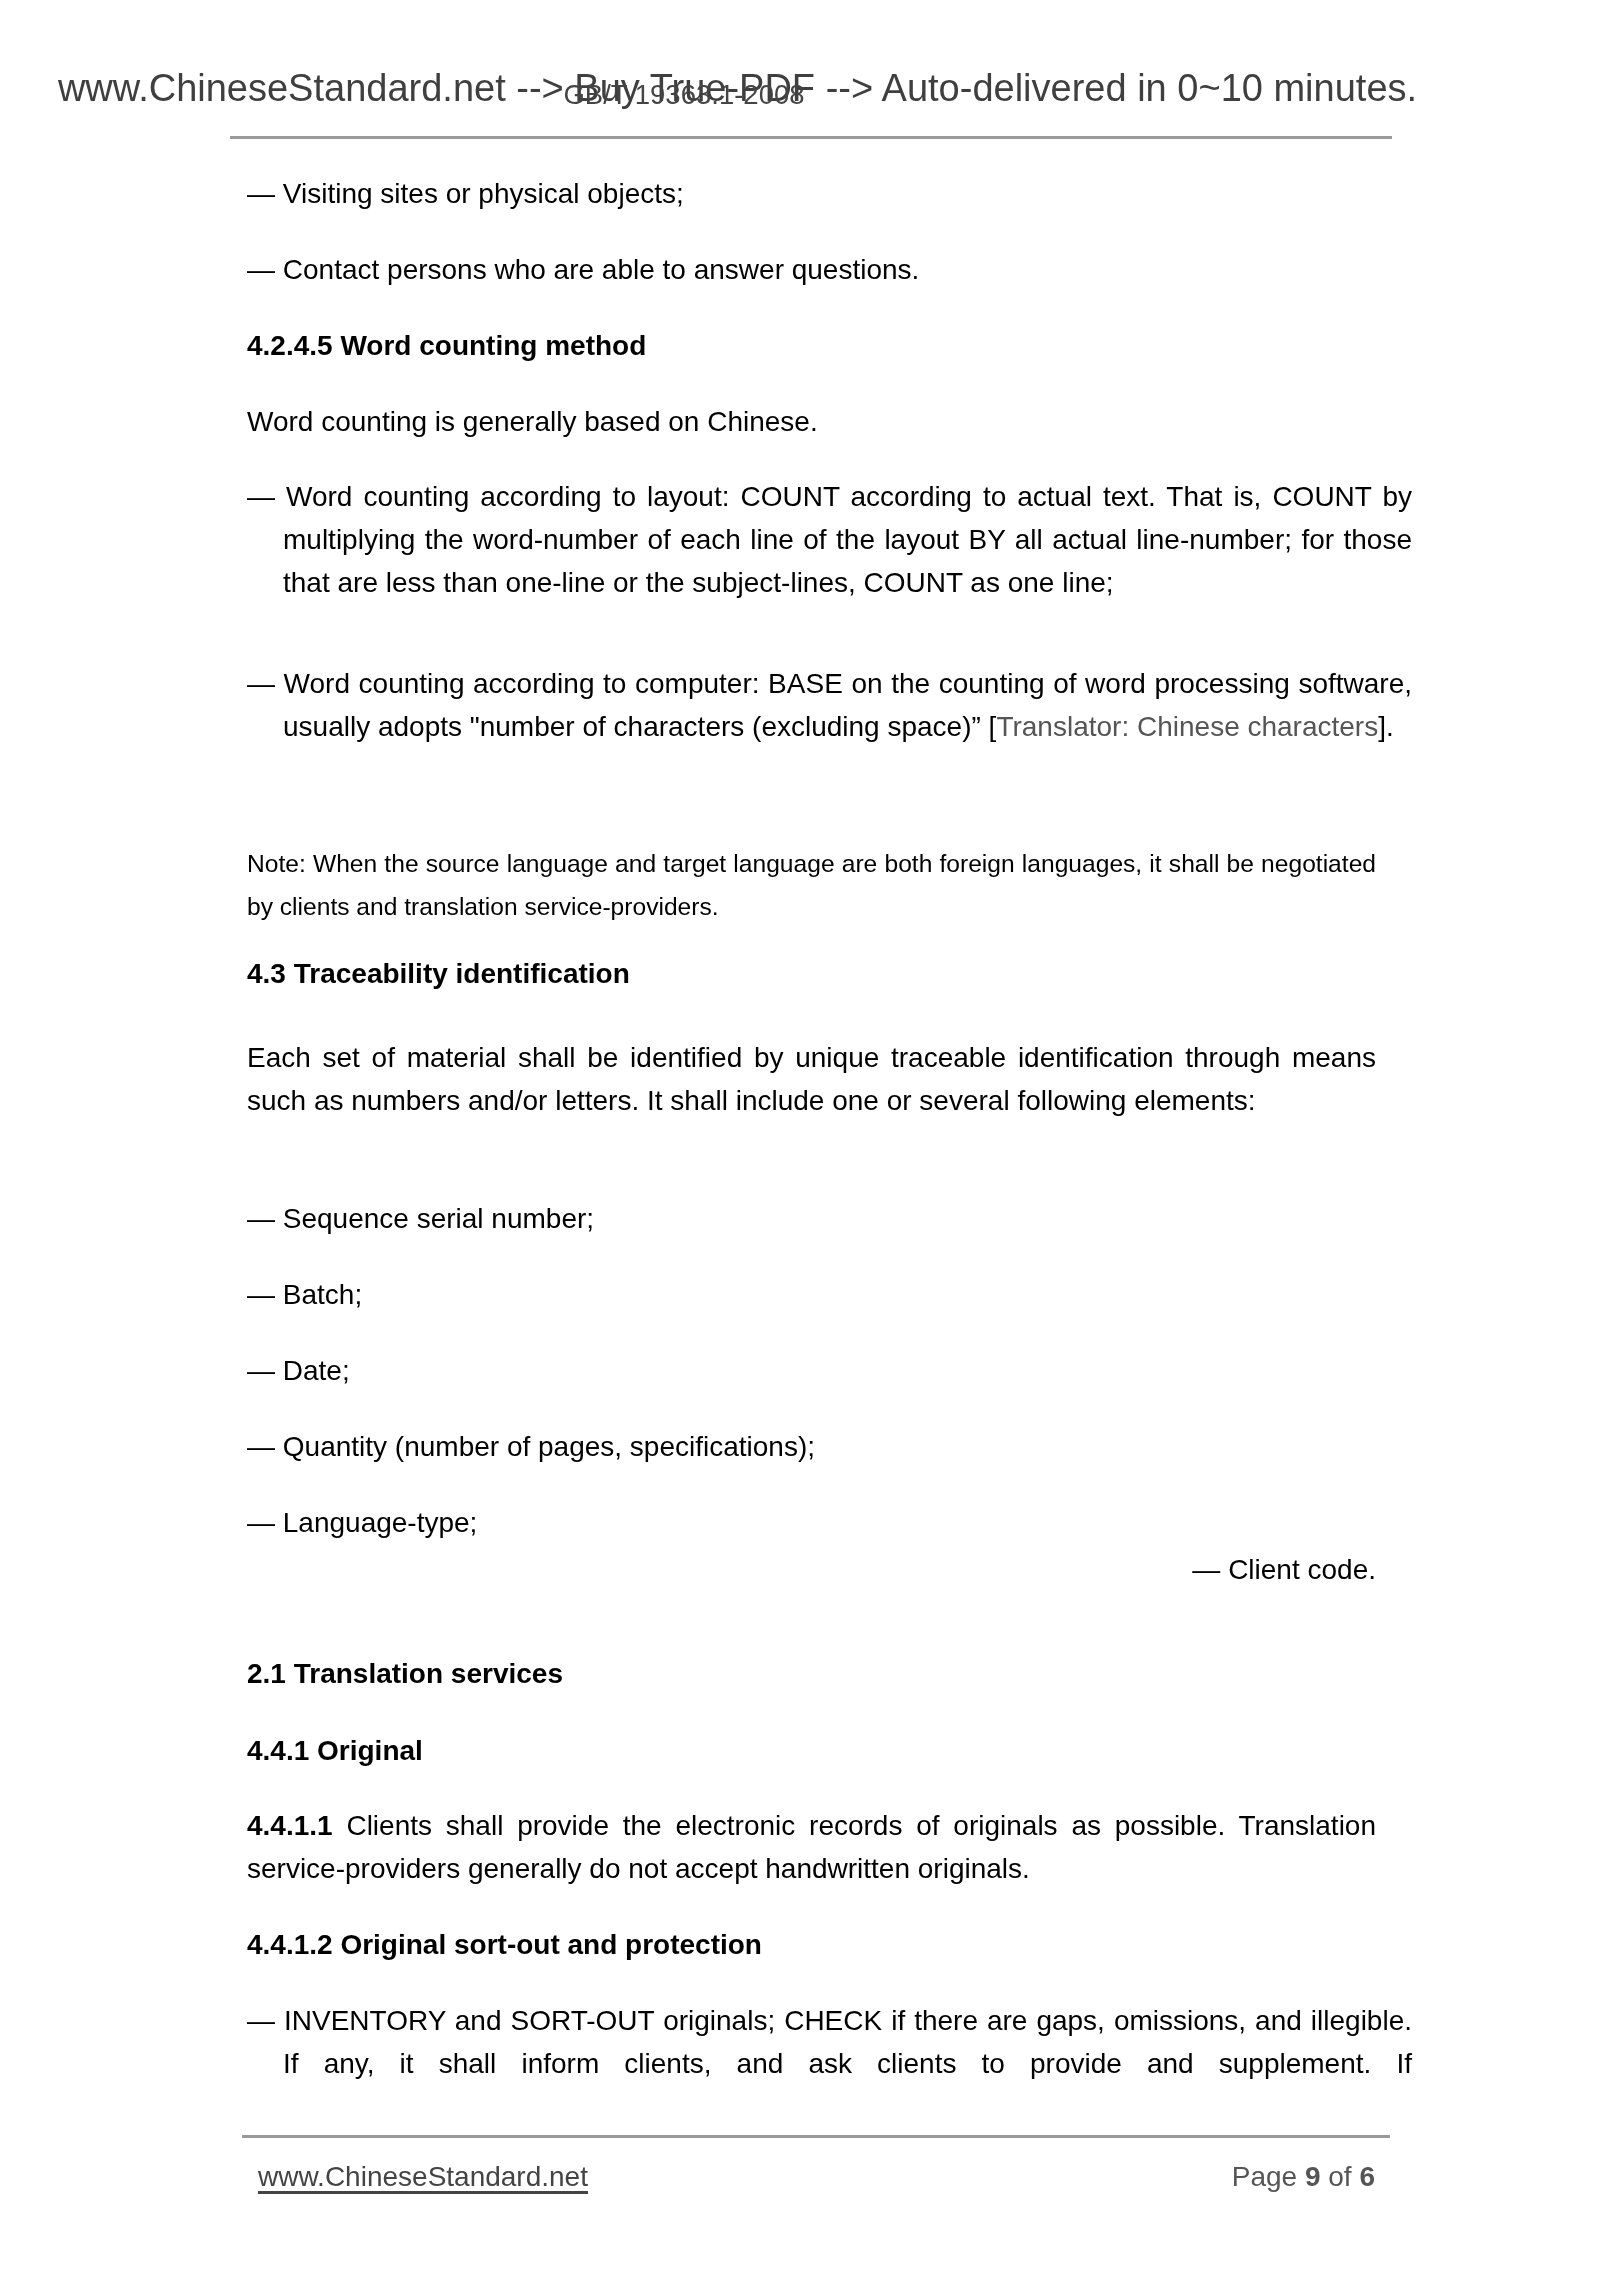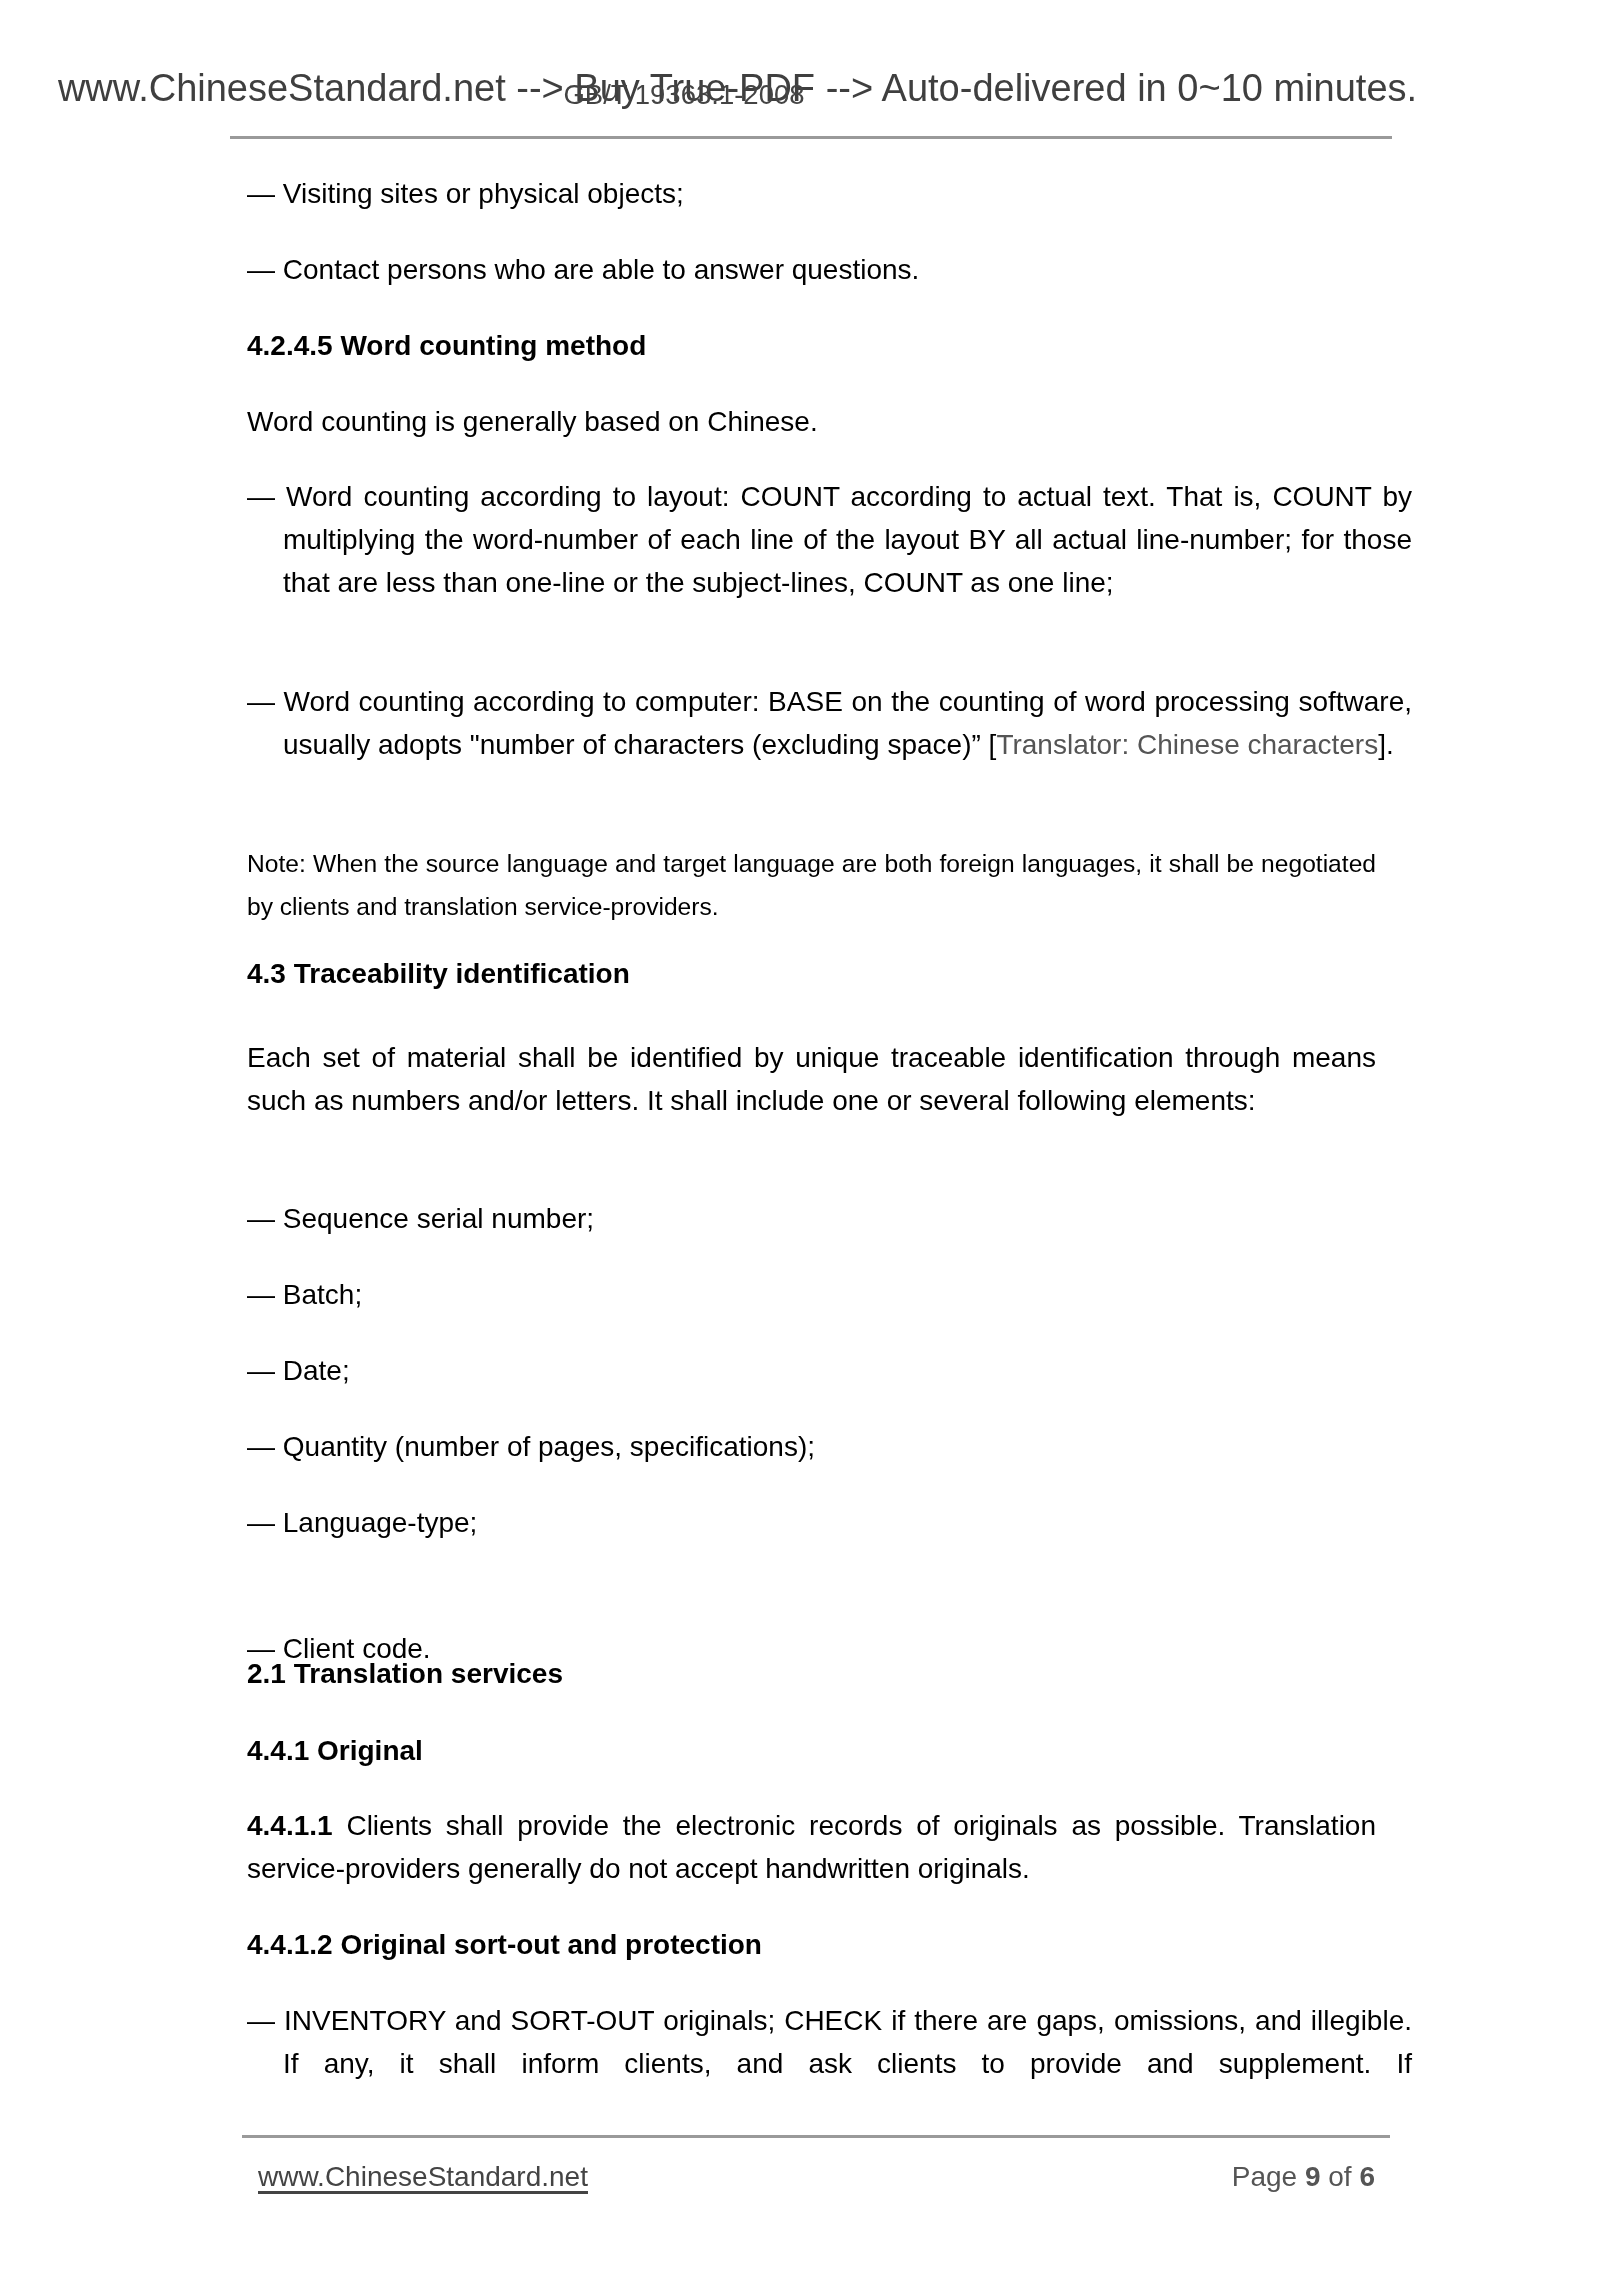--- a/index.html
+++ b/index.html
@@ -30,33 +30,33 @@
 <div class="abs rule" style="left:230px; width:1162px; top:136px;"></div>
 
 <div class="abs p" style="top:172px;">— Visiting sites or physical objects;</div>
 <div class="abs p" style="top:248px;">— Contact persons who are able to answer questions.</div>
 
 <div class="abs p h" style="top:324px;">4.2.4.5 Word counting method</div>
 <div class="abs p" style="top:400px;">Word counting is generally based on Chinese.</div>
 
 <div class="abs p just hang" style="top:475px;">— Word counting according to layout: COUNT according to actual text. That is, COUNT by multiplying the word-number of each line of the layout BY all actual line-number; for those that are less than one-line or the subject-lines, COUNT as one line;</div>
 
-<div class="abs p just hang" style="top:680px;"><span>— Word counting according to computer: BASE on the counting of word processing software, usually adopts "number of characters (excluding space)” [</span><span class="gray">Translator: Chinese characters</span><span>].</span></div>
+<div class="abs p just hang" style="top:662px;"><span>— Word counting according to computer: BASE on the counting of word processing software, usually adopts "number of characters (excluding space)” [</span><span class="gray">Translator: Chinese characters</span><span>].</span></div>
 
 <div class="abs p just note" style="top:842px;">Note: When the source language and target language are both foreign languages, it shall be negotiated by clients and translation service-providers.</div>
 
 <div class="abs p h" style="top:952px;">4.3 Traceability identification</div>
 <div class="abs p just" style="top:1036px;">Each set of material shall be identified by unique traceable identification through means such as numbers and/or letters. It shall include one or several following elements:</div>
 
 <div class="abs p" style="top:1197px;">— Sequence serial number;</div>
 <div class="abs p" style="top:1273px;">— Batch;</div>
 <div class="abs p" style="top:1349px;">— Date;</div>
 <div class="abs p" style="top:1425px;">— Quantity (number of pages, specifications);</div>
 <div class="abs p" style="top:1501px;">— Language-type;</div>
-<div class="abs p" style="top:1627px;">— Client code.</div>
+<div class="abs p" style="top:1548px;text-align:right;">— Client code.</div>
 
 <div class="abs p h" style="top:1652px;">2.1 Translation services</div>
 <div class="abs p h" style="top:1729px;">4.4.1 Original</div>
 
 <div class="abs p just" style="top:1804px;"><span class="h">4.4.1.1</span><span> Clients shall provide the electronic records of originals as possible. Translation service-providers generally do not accept handwritten originals.</span></div>
 
 <div class="abs p h" style="top:1923px;">4.4.1.2 Original sort-out and protection</div>
 <div class="abs p just hang" style="top:1999px; text-align-last: justify;">— INVENTORY and SORT-OUT originals; CHECK if there are gaps, omissions, and illegible. If any, it shall inform clients, and ask clients to provide and supplement. If</div>
 
 <div class="abs rule" style="left:242px; width:1148px; top:2135px;"></div>

